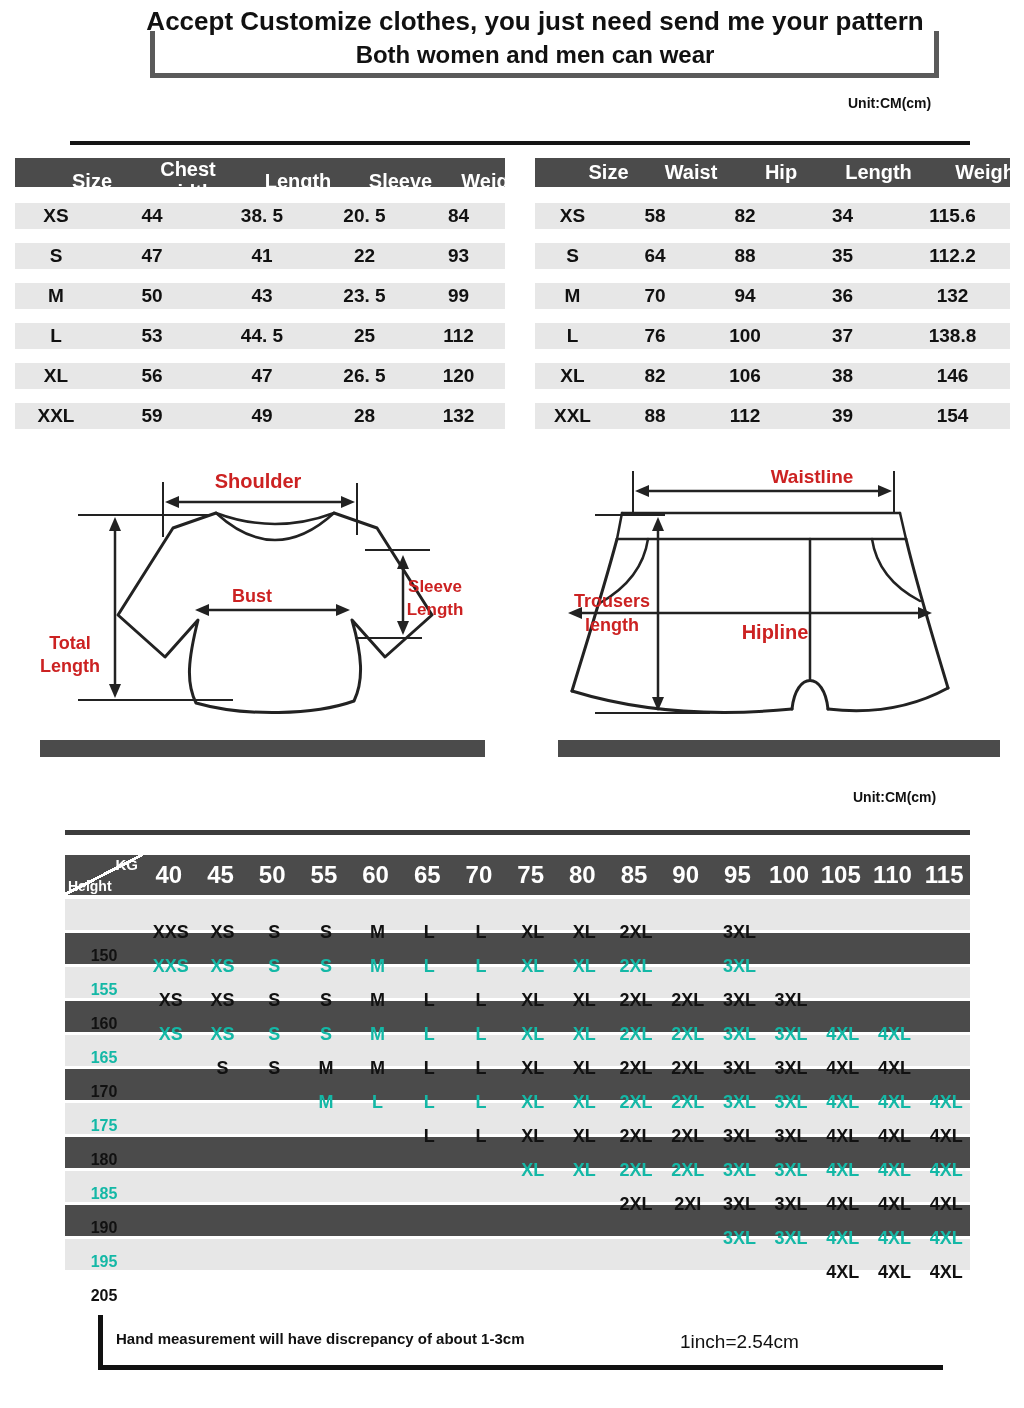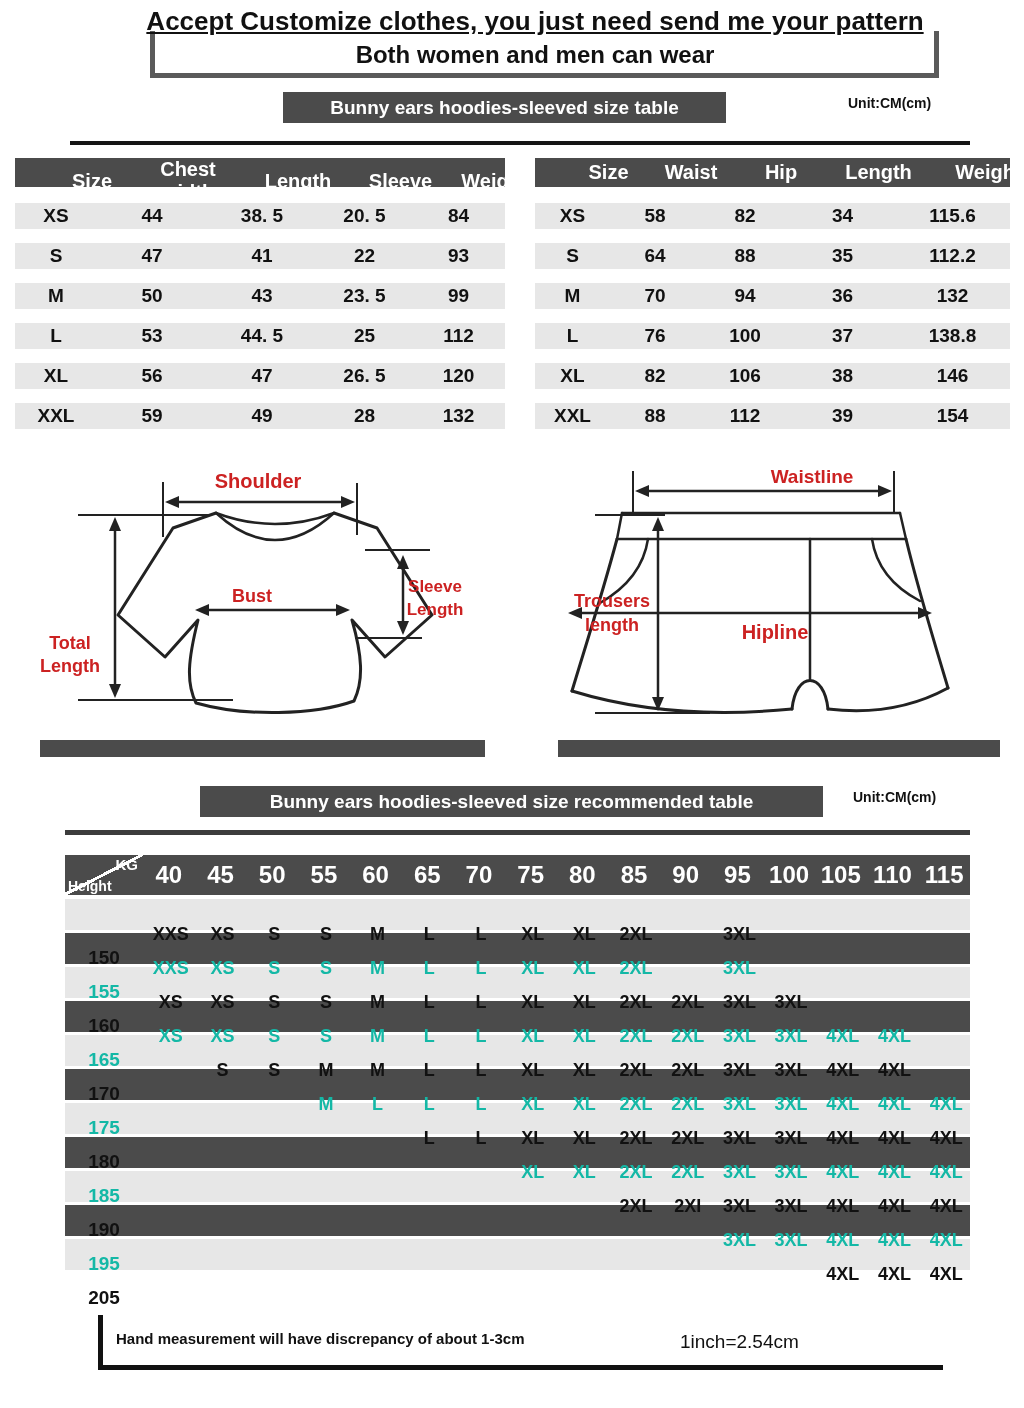--- a/index.html
+++ b/index.html
@@ -13,21 +13,21 @@
     position:relative;width:1024px;height:1408px;background:#fff;overflow:hidden;
     font-family:"Liberation Sans",sans-serif;color:var(--ink);
   }
 
   
   .heading-bracket{
     position:absolute;left:150px;top:31px;width:779px;height:42px;
     border-left:5px solid #5a5a5a;border-right:5px solid #5a5a5a;border-bottom:5px solid #5a5a5a;
   }
   .heading-wrap{position:absolute;left:120px;top:6px;width:830px;text-align:center;font-weight:bold;line-height:1.2;}
-  .h-line1{font-size:26px;white-space:nowrap;text-decoration:underline;}
+  .h-line1{font-size:26px;white-space:nowrap;}
   .h-line2{font-size:24px;margin-top:4px;}
 
   
   .bar{position:absolute;background:var(--dark-gray);color:#fff;font-weight:bold;text-align:center;}
   .hoodie-bar{left:283px;top:92px;width:443px;height:31px;line-height:31px;font-size:19px;}
   .rec-bar{left:200px;top:786px;width:623px;height:31px;line-height:31px;font-size:19px;}
   .unit{position:absolute;font-weight:bold;font-size:14px;margin-left:20px;}
   .unit1{left:828px;top:95px;}
   .unit2{left:833px;top:789px;}
   .rule1{position:absolute;left:70px;top:141px;width:900px;height:4px;background:#151515;}
@@ -65,40 +65,39 @@
   .corner{
     position:relative;
     background:linear-gradient(to bottom right,var(--dark-gray) calc(50% - 2px),#fff calc(50% - 2px),#fff calc(50% + 1px),var(--dark-gray) calc(50% + 1px));
   }
   .corner .kg{position:absolute;right:5px;top:1px;color:#fff;font-size:15px;font-weight:bold;line-height:18px;}
   .corner .height{position:absolute;left:3px;bottom:1px;color:#fff;font-size:14px;font-weight:bold;line-height:16px;}
   .rec-row{height:31px;margin-top:3px;align-items:center;text-align:center;font-weight:bold;font-size:18px;display:grid;grid-template-columns:78px repeat(16,1fr);column-gap:4px;}
   .rec-row.first{margin-top:4px;}
   .rec-row.light{background:var(--light-row);color:var(--ink);}
   .rec-row.dark{background:var(--dark-gray);color:#14b8a6;}
-  .rec-row > div:first-child{font-size:19px;margin-top:48px;}
+  .rec-row > div:first-child{font-size:16px;margin-top:48px;}
 
   
   .foot-v{position:absolute;left:98px;top:1315px;width:5px;height:55px;background:#111;}
   .foot-h{position:absolute;left:98px;top:1365px;width:845px;height:5px;background:#111;}
   .foot-note{position:absolute;left:116px;top:1330px;font-weight:bold;font-size:15px;}
   .foot-conv{position:absolute;left:680px;top:1331px;font-weight:normal;font-size:19px;}
 </style>
 </head>
 <body>
 
 <div class="page">
 
   <div class="heading-bracket"></div>
   <div class="heading-wrap">
     <div class="h-line1">Accept Customize clothes, you just need send me your pattern</div>
     <div class="h-line2">Both women and men can wear</div>
   </div>
 
-  <div class="bar hoodie-bar">Bunny ears hoodies-sleeved size  table</div>
   <div class="unit unit1">Unit:CM(cm)</div>
   <div class="rule1"></div>
 
   <div class="size-table hoodie-table">
     <div class="st-header">
         <div>Size</div>
         <div>Chest width</div>
         <div>Length</div>
         <div>Sleeve</div>
         <div>Weight</div>
@@ -275,21 +274,20 @@
       <line class="meas" x1="60" y1="158" x2="400" y2="158"></line>
       <polygon class="tri" points="48,158 62,152 62,164"></polygon>
       <polygon class="tri" points="412,158 398,152 398,164"></polygon>
     </g>
     <text class="dlabel" x="255" y="184" font-size="20" text-anchor="middle">Hipline</text>
   </svg>
 
   <div class="bar-under bar-under-left"></div>
   <div class="bar-under bar-under-right"></div>
 
-  <div class="bar rec-bar">Bunny ears hoodies-sleeved size recommended table</div>
   <div class="unit unit2">Unit:CM(cm)</div>
   <div class="rule2"></div>
 
   <div class="rec-table">
     <div class="rec-grid rec-header">
       <div class="corner">
         <span class="kg">KG</span>
         <span class="height">Height</span>
       </div>
     <div class="wcell">40</div>

